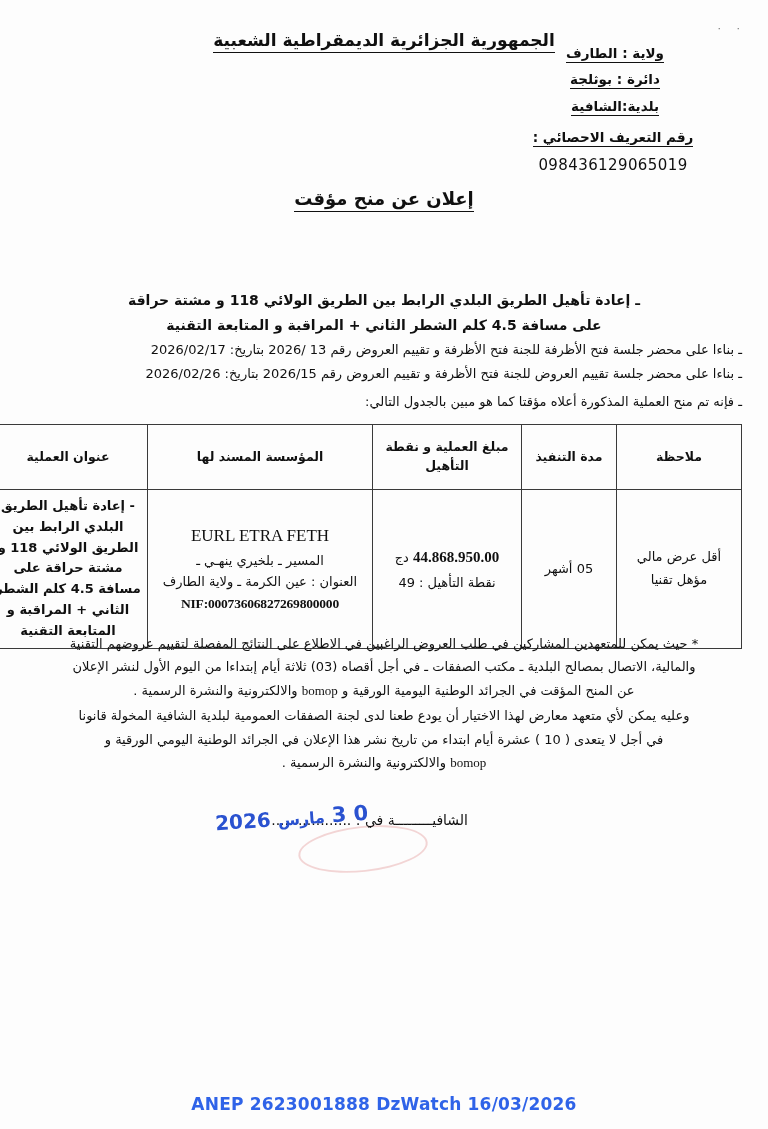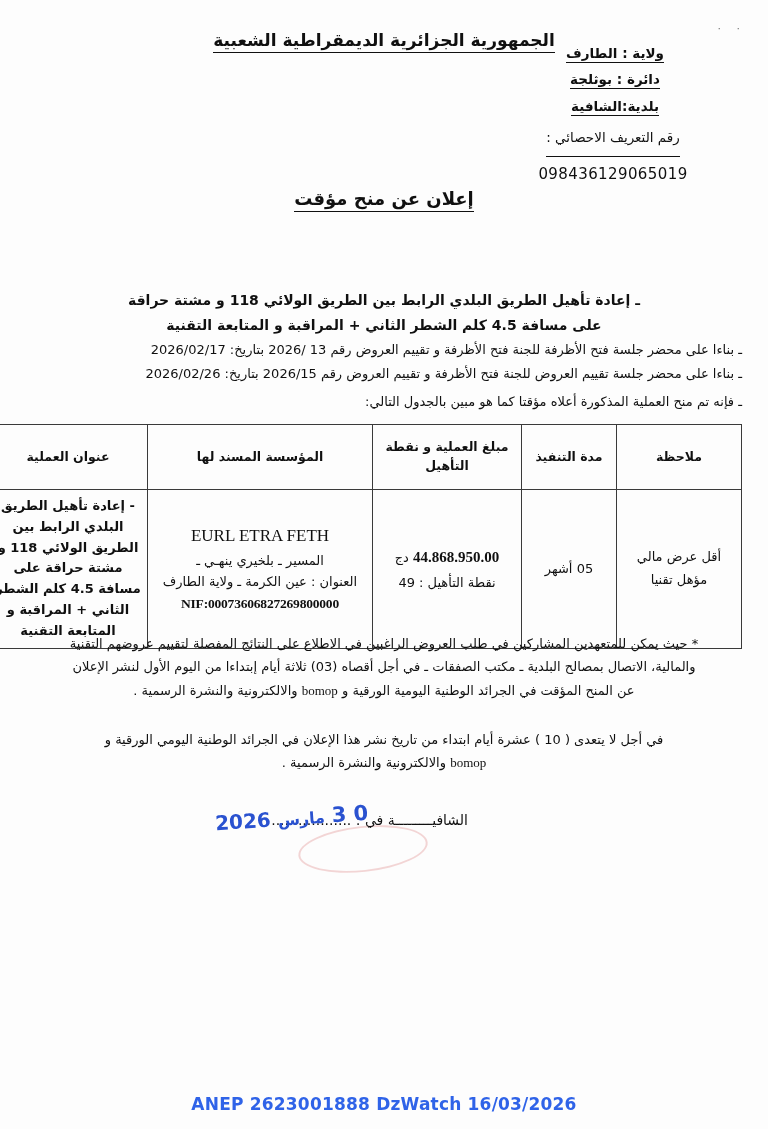--- a/index.html
+++ b/index.html
@@ -59,26 +59,25 @@
     position: absolute;
     top: 125px;
     right: 40px;
     width: 230px;
     text-align: center;
     font-size: 13.5px;
     line-height: 1.9;
   }
   .nif-block .nif-label {
     border-bottom: 1.2px solid #111;
-    padding-bottom: 11px;
-    font-weight: 400;
+    padding-bottom: 1px;
+    font-weight: 700;
   }
   .nif-block .nif-value {
     display: block;
-    margin-top: 9px;
     font-size: 15px;
     direction: ltr;
     letter-spacing: 0.4px;
   }
   .dots-mark {
     position: absolute;
     top: 22px;
     right: 22px;
     font-size: 11px;
     color: #777;
@@ -372,21 +371,21 @@
     </tbody>
   </table>
 
   <div class="notes">
     <p class="p1">
       <span>* حيث يمكن للمتعهدين المشاركين في طلب العروض الراغبين في الاطلاع على النتائج المفصلة لتقييم عروضهم التقنية</span><br>
       <span>والمالية، الاتصال بمصالح البلدية ـ مكتب الصفقات ـ في أجل أقصاه (03) ثلاثة أيام إبتداءا من اليوم الأول لنشر الإعلان</span><br>
       <span>عن المنح المؤقت في الجرائد الوطنية اليومية الورقية و </span><span class="latin">bomop</span><span> والالكترونية والنشرة الرسمية .</span>
     </p>
     <p class="p2">
-      <br>
+      <span>وعليه يمكن لأي متعهد معارض لهذا الاختيار أن يودع طعنا لدى لجنة الصفقات العمومية لبلدية الشافية المخولة قانونا</span><br>
       <span>في أجل لا يتعدى ( 10 ) عشرة أيام ابتداء من تاريخ نشر هذا الإعلان في الجرائد الوطنية اليومي الورقية و</span><br>
       <span class="latin">bomop</span><span> والالكترونية والنشرة الرسمية .</span>
     </p>
   </div>
 
   <div class="stamp"></div>
   <div class="sign-line">
     <span>الشافيـــــــــة في :</span>
     <span class="dots">..................</span>
   </div>

